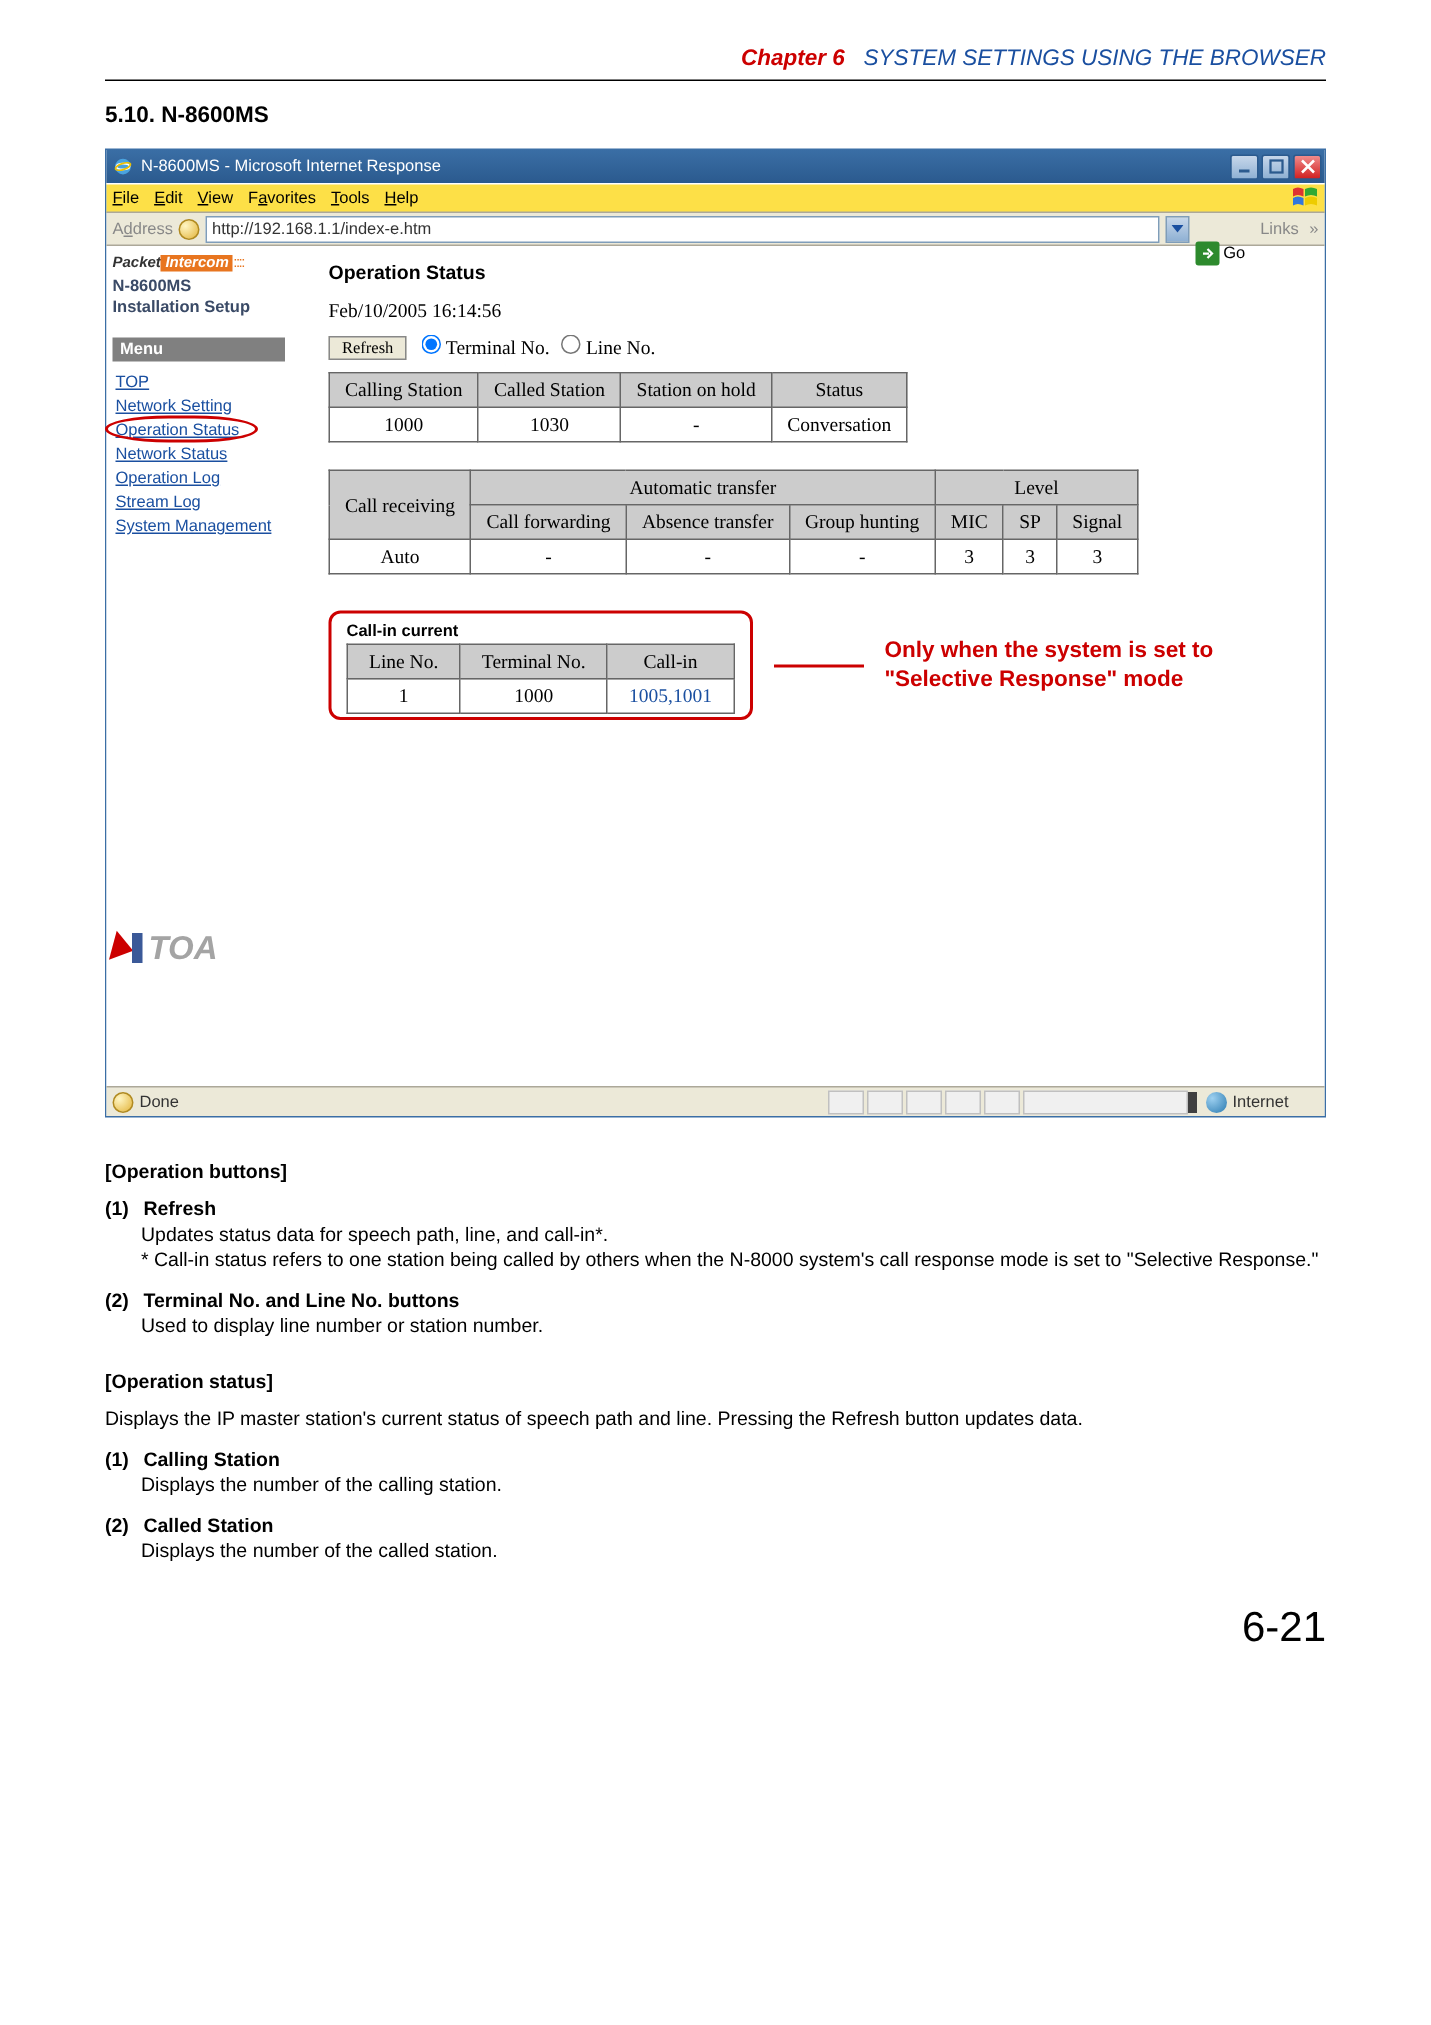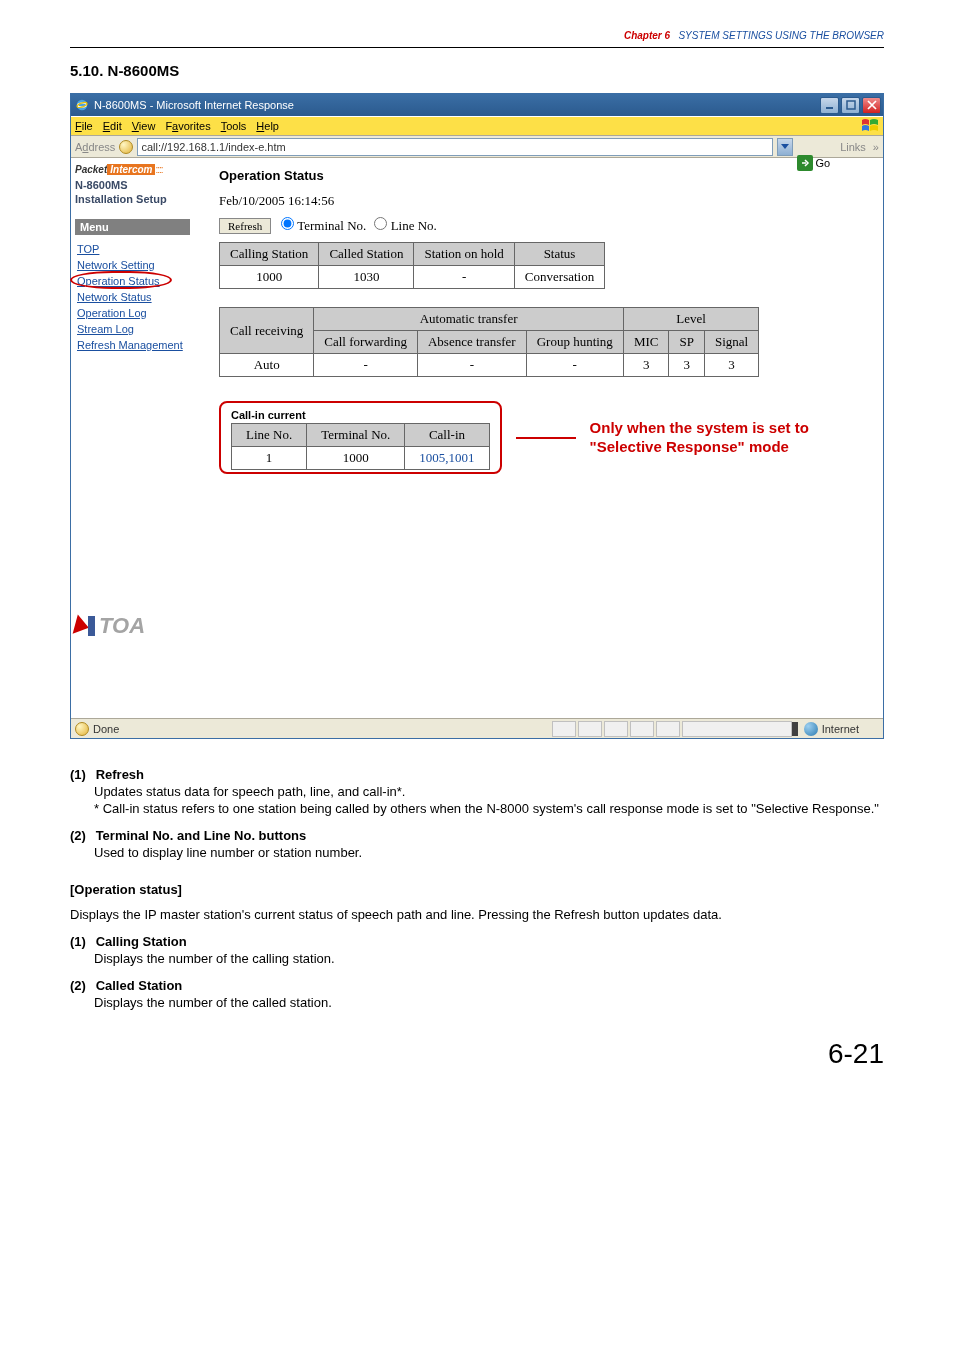--- a/index.html
+++ b/index.html
@@ -8,21 +8,21 @@
     font-size: 13px;
     background: #fff;
     width: 954px;
     margin: 0 auto;
     padding: 30px 70px 20px 70px;
     color: #000;
   }
   .chapter-line {
     text-align: right;
     font-style: italic;
-    font-size: 10px;
+    font-size: 15px;
     margin-bottom: 6px;
   }
   .chapter-line .red { color: #c00; font-weight: bold; }
   .chapter-line .blue { color: #1a4fa0; }
   hr.top-rule { border: none; border-top: 1px solid #000; margin-bottom: 14px; }
   h2.sec-title { font-size: 15px; font-weight: bold; margin-bottom: 14px; }
 
   
   .ie-window {
     border: 1px solid #3b6ea5;
@@ -275,21 +275,21 @@
       <path d="M9 2 Q13 0 17 2 L17 7 Q13 5 9 7 Z" fill="#3a3"></path>
       <path d="M1 8 Q4 6 8 8 L8 13 Q4 11 1 13 Z" fill="#37d"></path>
       <path d="M9 8 Q13 6 17 8 L17 13 Q13 11 9 13 Z" fill="#ec0"></path>
     </svg>
   </div>
 
   <div class="addrbar">
     <span class="lbl">A<u>d</u>dress</span>
     <span class="globe-sm page-icon"></span>
     <div class="url-box">
-        <span>call://192.168.1.1/index-e.htm</span>
+        <span>http://192.168.1.1/index-e.htm</span>
       </div>
     <div class="dd-btn">
       <svg width="8" height="8">
           <path d="M0 1 L4 6 L8 1" fill="#1a4fa0"></path>
         </svg>
     </div>
     <div class="go-btn">
       <div class="go-arrow">
         <svg width="10" height="10">
             <path d="M2 5 L6 5 M5 2 L8 5 L5 8" stroke="#fff" stroke-width="1.5" fill="none"></path>
@@ -311,21 +311,21 @@
       <div class="menu-head">Menu</div>
       <a class="nav">TOP</a>
       <a class="nav">Network Setting</a>
       <a class="nav active-nav">
         <span class="red-oval"></span>
         <span>Operation Status</span>
       </a>
       <a class="nav">Network Status</a>
       <a class="nav">Operation Log</a>
       <a class="nav">Stream Log</a>
-      <a class="nav">Refresh Management</a>
+      <a class="nav">System Management</a>
 
       <div class="toa-logo">
         <span class="toa-mark"></span>
         <span>TOA</span>
       </div>
     </div>
 
     <div class="content">
       <h3>Operation Status</h3>
       <div class="ts">Feb/10/2005 16:14:56</div>
@@ -425,20 +425,21 @@
       </div>
       <div class="zone">
         <span class="globe"></span>
         <span>Internet</span>
       </div>
     </div>
   </div>
 </div>
 
 <div class="doc">
+  <h4>[Operation buttons]</h4>
 
   <div class="item">
     <span class="num">(1)</span>
     <span class="ttl">Refresh</span>
     <p>Updates status data for speech path, line, and call-in*.</p>
     <p class="star">* Call-in status refers to one station being called by others when the N-8000 system's call response mode is set to "Selective Response."</p>
   </div>
 
   <div class="item">
     <span class="num">(2)</span>

